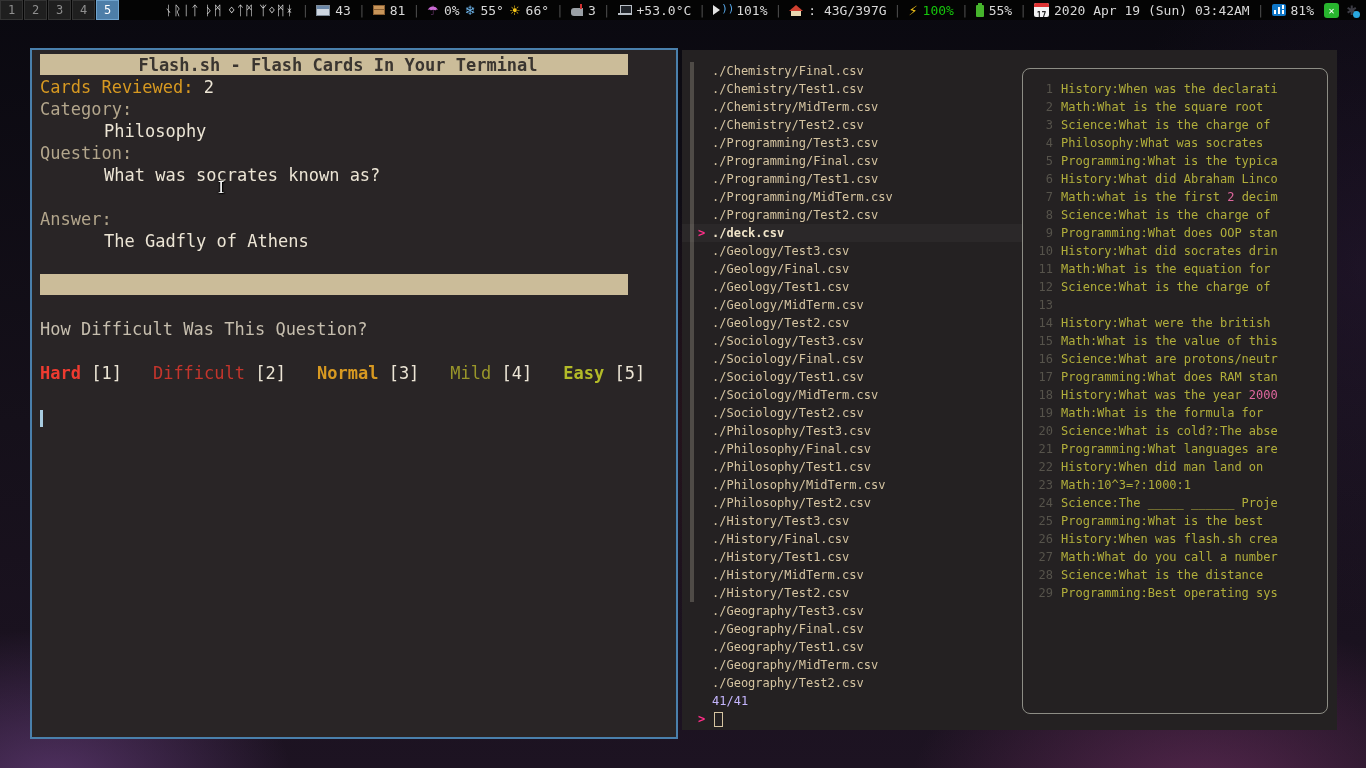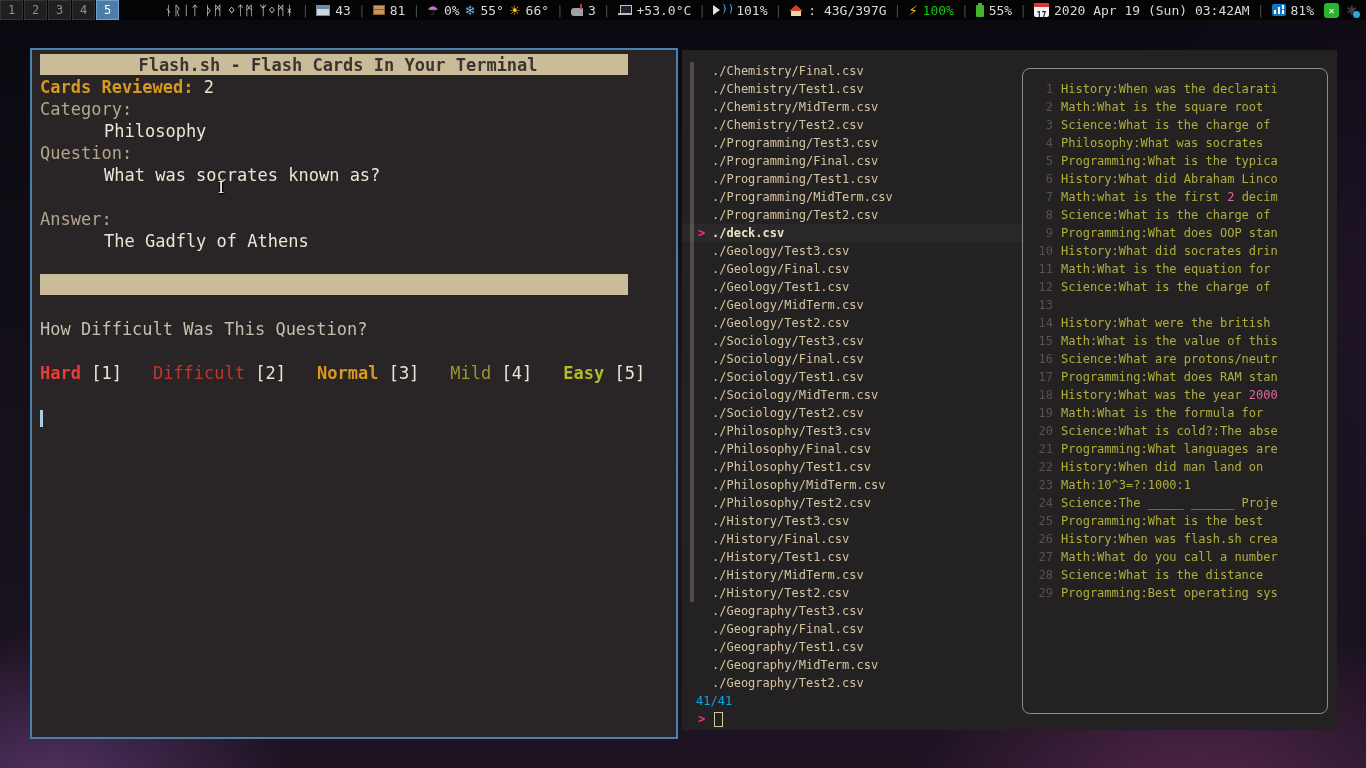--- a/index.html
+++ b/index.html
@@ -72,21 +72,21 @@
   #flash-win {
     position:absolute; left:30px; top:48px; width:648px; height:691px;
     background:#292526; border:2px solid #4a80ac;
     font-size:17px; line-height:22px; color:#ece5d5;
     padding-top:4px;
   }
   .fline { height:22px; padding-left:8px; white-space:pre; }
   .strip { margin:0 48px 1px 8px; height:21px; background:#cbbc99; padding-left:8px; }
   #flash-title { text-align:center; color:#3a3530; font-weight:bold; }
   .lbl { color:#b3a68c; }
-  .accent-lbl { color:#d79921; font-weight:bold; }
+  .accent-lbl { color:#d79921; font-weight:normal; }
   .val { padding-left:72px; color:#ece5d5; }
   .hint { color:#c6beae; }
   .opt { margin-right:31px; }
   .opt .key { color:#ece5d5; }
   .opt-hard { color:#ef3b30; font-weight:bold; }
   .opt-difficult { color:#c4352c; }
   .opt-normal { color:#d79921; font-weight:bold; }
   .opt-mild { color:#99962a; }
   .opt-easy { color:#b3bb28; font-weight:bold; }
   #term-cursor { display:inline-block; width:3px; height:17px; background:#a8cce0; vertical-align:middle; }
@@ -100,21 +100,21 @@
   #picker-win {
     position:absolute; left:682px; top:50px; width:655px; height:680px;
     background:#242122; font-size:12px; line-height:18px; color:#d5c4a1;
   }
   #scrollbar { position:absolute; left:8px; top:12px; width:4px; height:540px; background:#4f4b47; }
   #file-list { position:absolute; left:0; top:12px; width:340px; }
   .frow { height:18px; display:flex; white-space:pre; }
   .frow .ptr { width:14px; margin-left:16px; color:#ff2e88; font-weight:bold; }
   .frow.sel { background:rgba(255,255,255,0.035); }
   .frow.sel .fname { color:#f0e4c8; font-weight:bold; }
-  #counter { position:absolute; left:14px; top:642px; height:18px; color:#0ea5e9; }
+  #counter { position:absolute; left:30px; top:642px; height:18px; color:#c4b5fd; }
   #prompt-row { position:absolute; left:16px; top:660px; height:18px; display:flex; align-items:center; }
   #prompt-sign { color:#ff2e88; font-weight:bold; margin-right:9px; }
   #fzf-cursor { display:inline-block; width:9px; height:15px; border:1px solid #d5c4a1; }
 
   
   #preview {
     position:absolute; left:340px; top:18px; width:306px; height:646px;
     border:1px solid #8d8d85; border-radius:8px; padding:11px 6px;
   }
   .prow { display:flex; height:18px; white-space:pre; }

